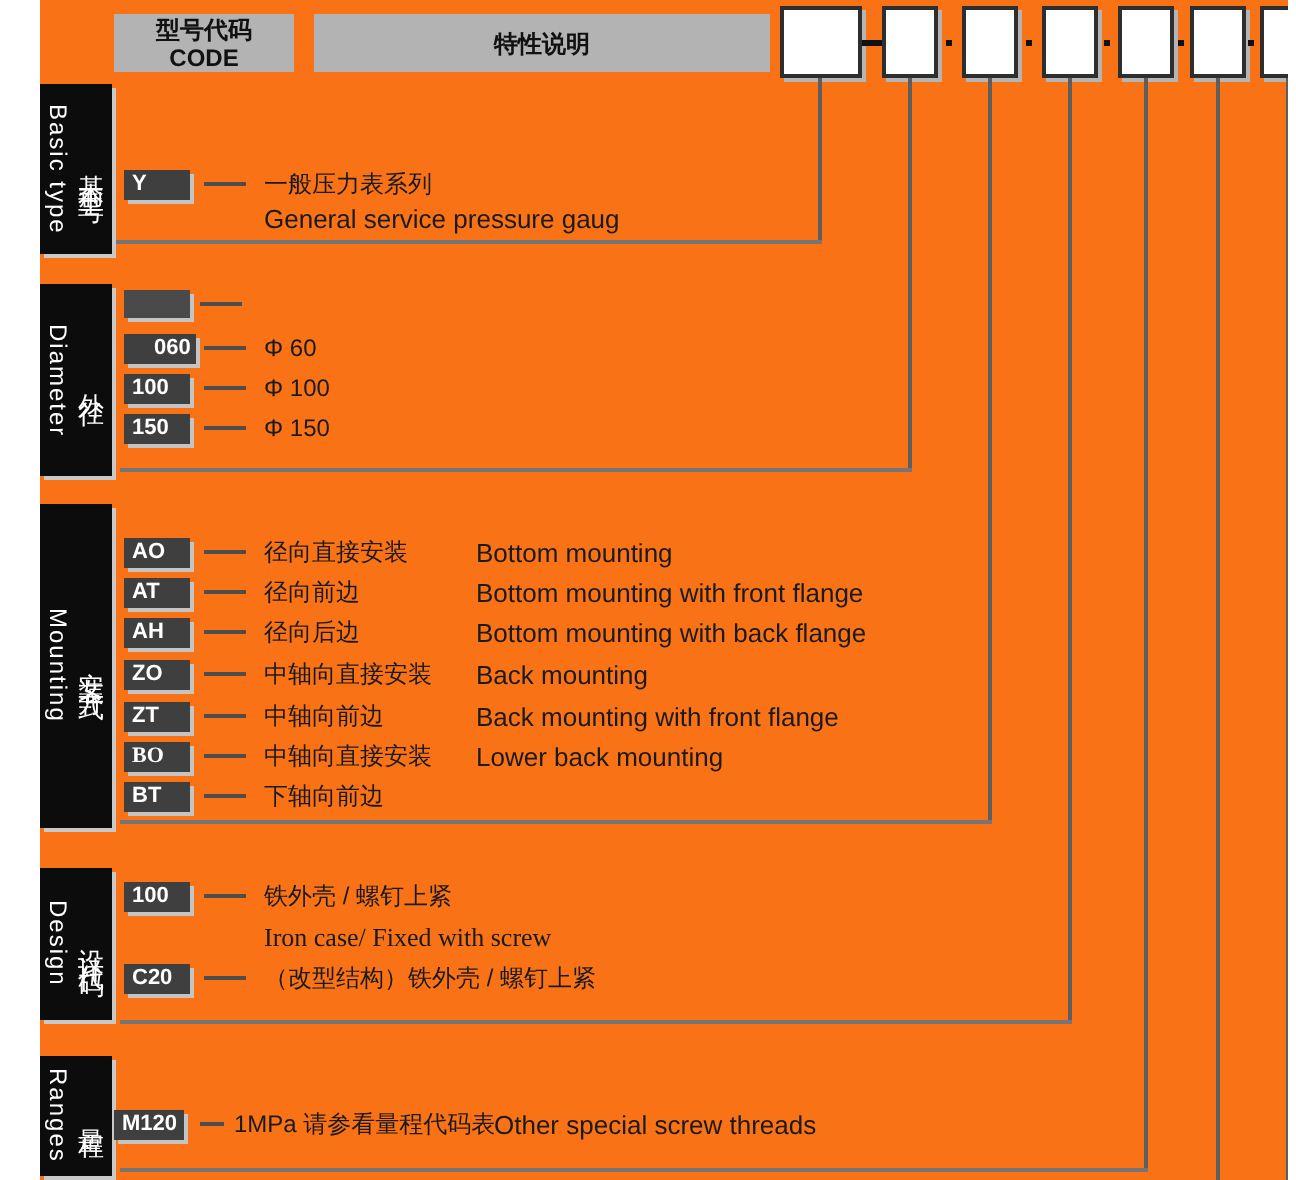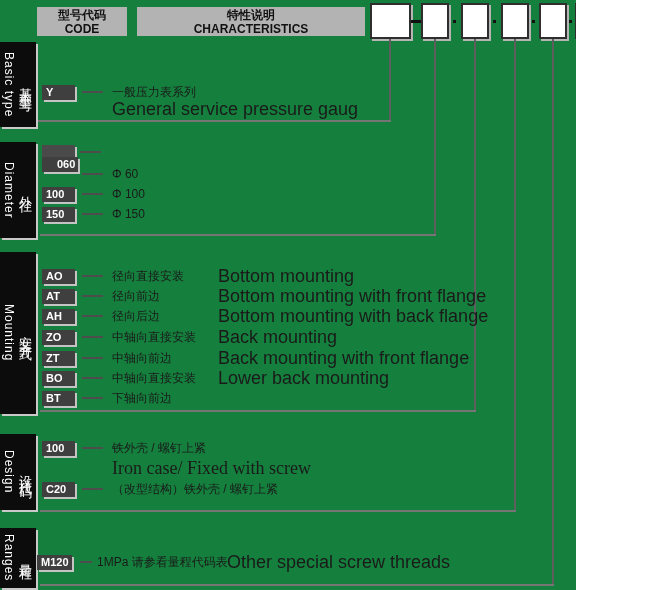--- a/index.html
+++ b/index.html
@@ -1,17 +1,17 @@
 <!DOCTYPE html>
 <html><head>
 <meta charset="utf-8">
 <style>
   html,body{margin:0;padding:0;background:#fff;}
-  #page{position:relative;width:576px;height:590px;background:#15803d;
-        font-family:"Liberation Sans","DejaVu Sans",sans-serif;color:#1a1a1a;overflow:hidden;}
+  #page{position:relative;width:624px;height:590px;background:#f97316;
+        font-family:"Liberation Sans","DejaVu Sans",sans-serif;color:#1a1a1a;overflow:hidden;margin-left:20px;}
 
   
   .hdr{position:absolute;top:7px;height:29px;background:#b3b3b3;
        display:flex;flex-direction:column;align-items:center;justify-content:center;
        font-size:12px;font-weight:bold;line-height:14px;color:#111;}
   #hdr-code{left:37px;width:90px;}
   #hdr-char{left:137px;width:228px;}
 
   
   .topbox{position:absolute;top:3px;height:36px;background:#fff;border:2px solid #2e2e2e;
@@ -34,35 +34,34 @@
 
   
   .chip{position:absolute;left:42px;height:15px;min-width:33px;box-sizing:border-box;
         background:#3f3f3f;color:#fff;font-size:11px;font-weight:bold;line-height:15px;
         padding:0 3px 0 4px;box-shadow:2px 2px 0 #c4c4c4;}
   .chip.empty{width:28px;height:14px;background:#4a4a4a;}
   .dash{position:absolute;left:82px;width:21px;height:2px;background:#4d4d4d;}
   .dash.short{left:80px;width:12px;}
 
   .cn{position:absolute;left:112px;font-size:12px;line-height:15px;white-space:nowrap;}
-  .en{position:absolute;left:218px;font-size:18px;line-height:15px;white-space:nowrap;}
+  .en{position:absolute;left:218px;font-size:13px;line-height:15px;white-space:nowrap;}
   .en.sub{left:112px;}
 </style>
 </head>
 <body>
 
 <div id="page">
 
   <div class="hdr" id="hdr-code">
     <span>型号代码</span>
     <span>CODE</span>
   </div>
   <div class="hdr" id="hdr-char">
     <span>特性说明</span>
-    <span>CHARACTERISTICS</span>
   </div>
 
   <div class="topbox" style="left:370px;width:41px;"></div>
   <div class="topbox" style="left:421px;width:28px;"></div>
   <div class="topbox" style="left:461px;width:28px;"></div>
   <div class="topbox" style="left:501px;width:28px;"></div>
   <div class="topbox" style="left:539px;width:28px;"></div>
   <div class="topbox" style="left:575px;width:28px;"></div>
   <div class="topbox" style="left:610px;width:28px;"></div>
 
@@ -108,21 +107,21 @@
     <span class="lat">Ranges</span>
   </div>
 
   <div class="chip" style="top:85px;">Y</div>
   <div class="dash" style="top:91px;"></div>
   <div class="cn" style="top:85px;">一般压力表系列</div>
   <div class="en sub" style="top:102px;">General service pressure gaug</div>
 
   <div class="chip empty" style="top:145px;"></div>
   <div class="dash" style="top:151px;left:80px;"></div>
-  <div class="chip" style="top:157px;padding-left:15px;">060</div>
+  <div class="chip" style="top:167px;padding-left:15px;">060</div>
   <div class="dash" style="top:173px;"></div>
   <div class="cn" style="top:167px;">Φ 60</div>
   <div class="chip" style="top:187px;">100</div>
   <div class="dash" style="top:193px;"></div>
   <div class="cn" style="top:187px;">Φ 100</div>
   <div class="chip" style="top:207px;">150</div>
   <div class="dash" style="top:213px;"></div>
   <div class="cn" style="top:207px;">Φ 150</div>
 
   <div class="chip" style="top:269px;">AO</div>
@@ -143,21 +142,21 @@
   <div class="chip" style="top:330px;">ZO</div>
   <div class="dash" style="top:336px;"></div>
   <div class="cn" style="top:330px;">中轴向直接安装</div>
   <div class="en" style="top:330px;">Back mounting</div>
 
   <div class="chip" style="top:351px;">ZT</div>
   <div class="dash" style="top:357px;"></div>
   <div class="cn" style="top:351px;">中轴向前边</div>
   <div class="en" style="top:351px;">Back mounting with front flange</div>
 
-  <div class="chip" style="top:371px;">BO</div>
+  <div class="chip" style="top:371px;font-family:Liberation Serif, serif;">BO</div>
   <div class="dash" style="top:377px;"></div>
   <div class="cn" style="top:371px;">中轴向直接安装</div>
   <div class="en" style="top:371px;">Lower back mounting</div>
 
   <div class="chip" style="top:391px;">BT</div>
   <div class="dash" style="top:397px;"></div>
   <div class="cn" style="top:391px;">下轴向前边</div>
 
   <div class="chip" style="top:441px;">100</div>
   <div class="dash" style="top:447px;"></div>

